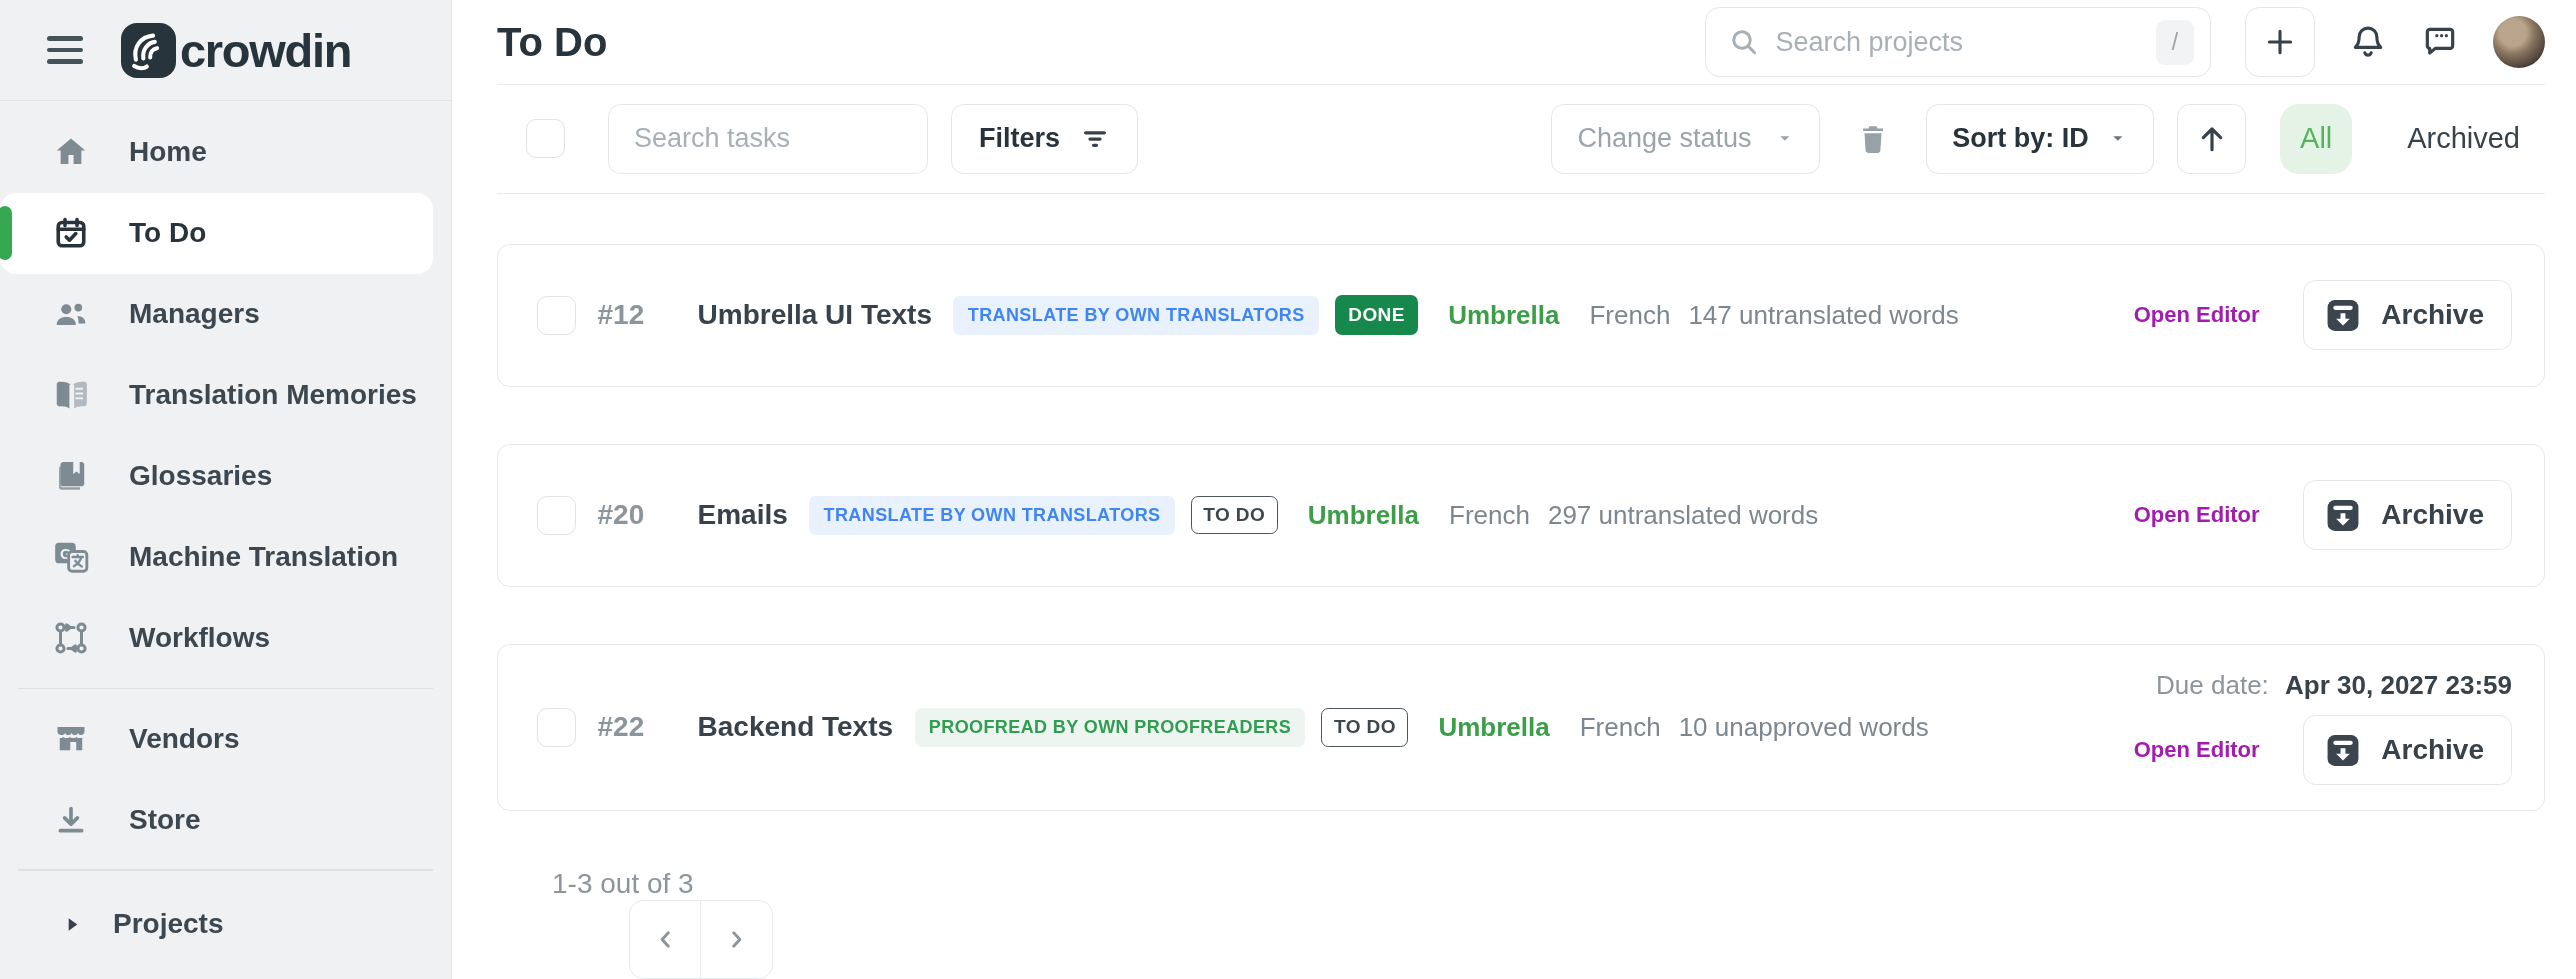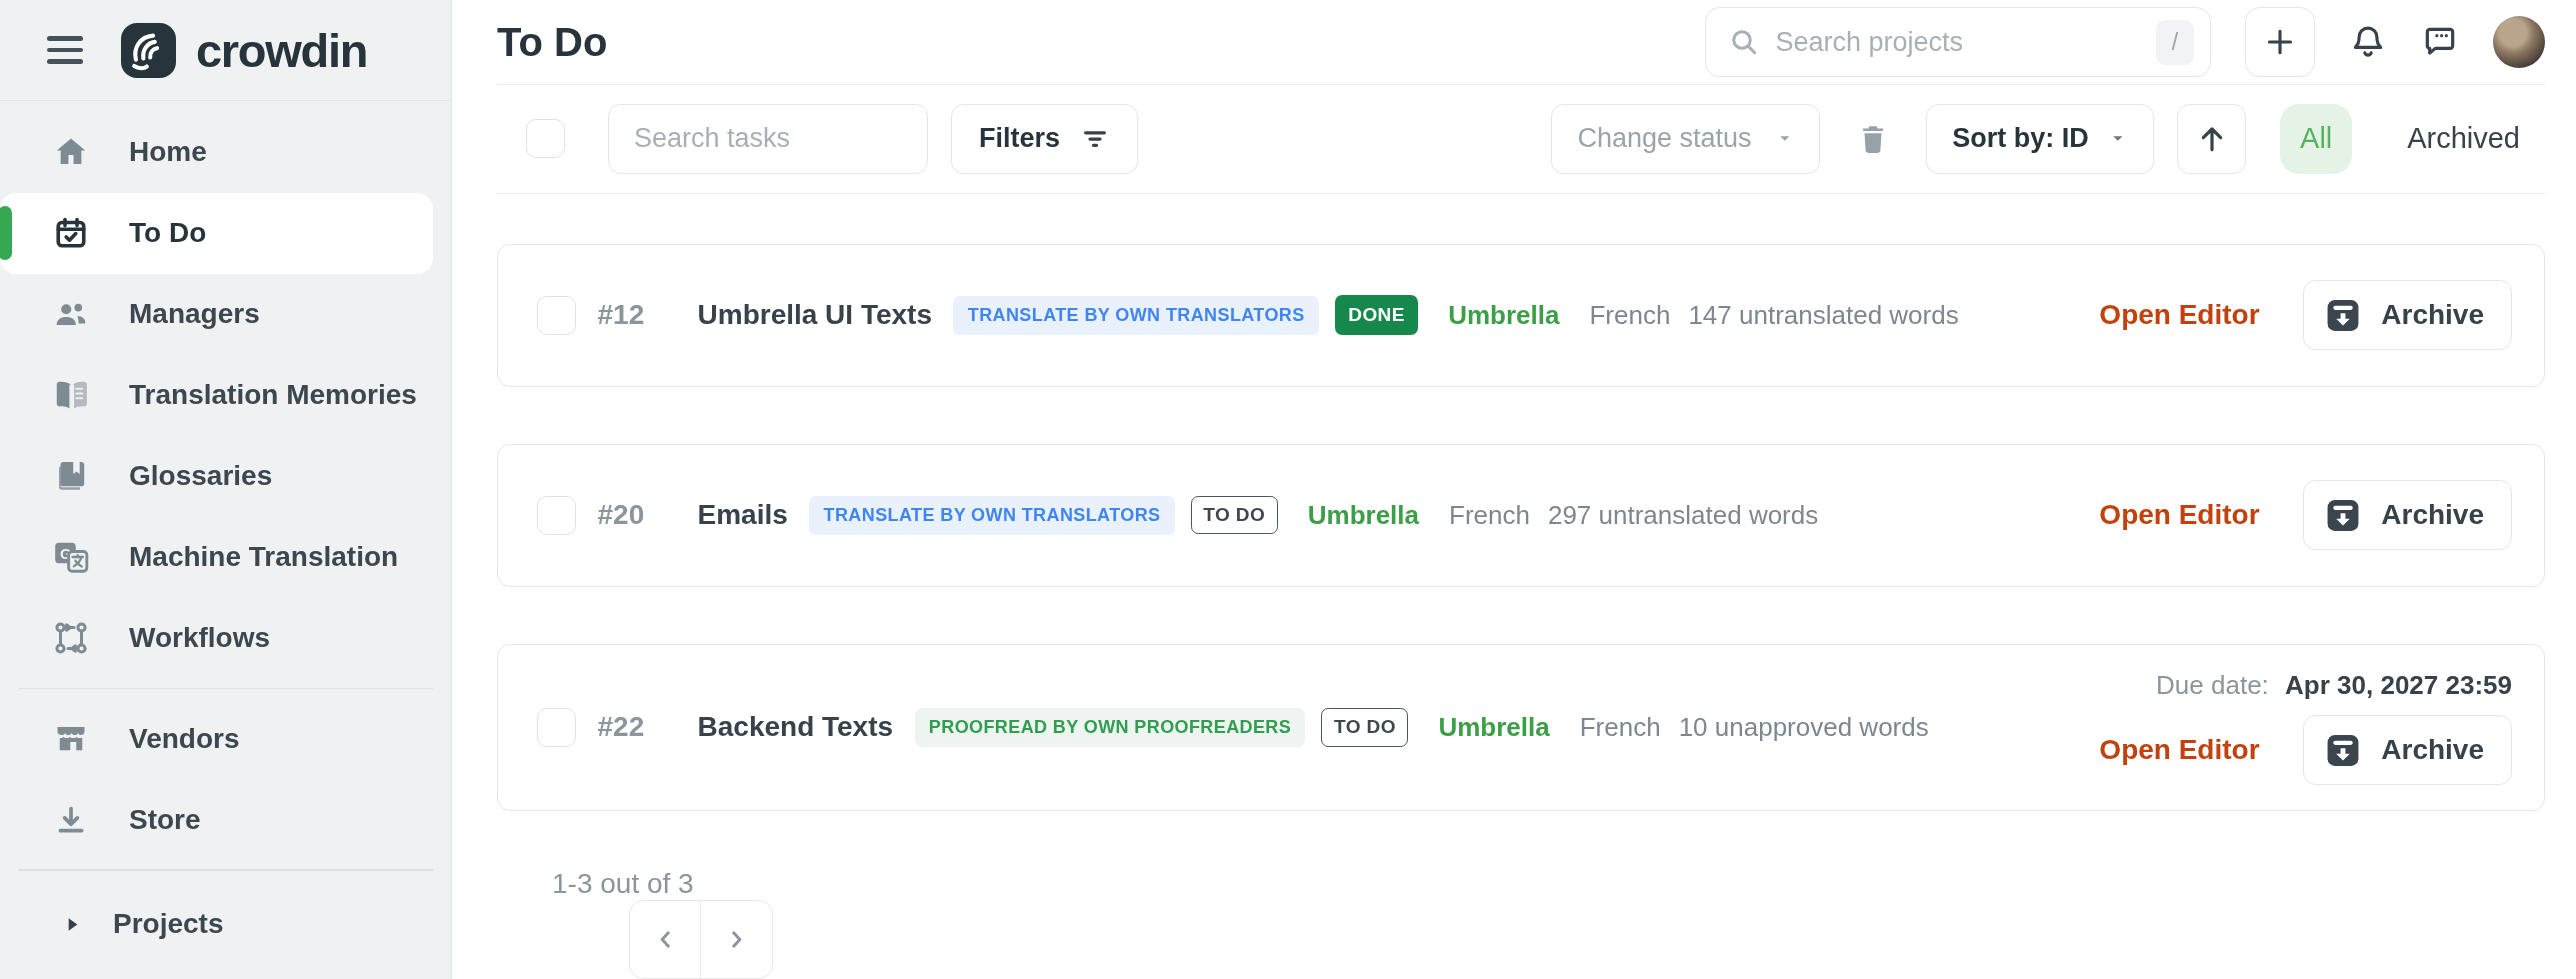--- a/index.html
+++ b/index.html
@@ -17,21 +17,21 @@
     background:#eff1f3; border-right:1.8px solid #e2e5e7;
     display:flex; flex-direction:column;
   }
   .logo-row {
     height:101px; display:flex; align-items:center;
     padding-left:47px; border-bottom:1.8px solid #e2e5e7;
   }
   .hamburger { width:36px; display:flex; flex-direction:column; gap:7.2px; cursor:pointer; }
   .hamburger span { height:4.5px; background:#44525a; border-radius:2.7px; }
   .logo-mark { width:55px; height:55px; margin-left:38px; }
-  .wordmark { font-size:47px; font-weight:700; color:#28343c; letter-spacing:-1.3px; margin-left:20px; }
+  .wordmark { font-size:47px; font-weight:700; color:#28343c; letter-spacing:-1.3px; margin-left:4px; }
 
   .nav { padding-top:10.7px; flex:1; display:flex; flex-direction:column; }
   .nav-item {
     height:81px; display:flex; align-items:center; padding-left:50px;
     gap:38px; font-size:28px; font-weight:600; color:#3c4750;
     position:relative; cursor:pointer;
   }
   .nav-item .nicon { width:41px; display:flex; justify-content:center; color:#7f8b93; }
   .nav-item.selected {
     background:#ffffff; border-radius:16px; margin-right:18px; color:#28343c;
@@ -128,21 +128,21 @@
   .status-badge { font-size:19px; font-weight:700; letter-spacing:0.4px; border-radius:7.2px; }
   .status-done { background:#17884b; color:#ffffff; padding:9px 13.4px; }
   .status-todo { border:1.8px solid #4a555d; color:#3c474f; background:#fff; padding:7.2px 11.6px; }
   .project-link { font-size:26px; font-weight:600; color:#3c9e47; cursor:pointer; }
   .lang-words { display:flex; gap:18px; font-size:26px; color:#7d8790; }
   .card-right { display:flex; flex-direction:column; align-items:flex-end; gap:14.3px; }
   .due-row { font-size:26px; }
   .due-label { color:#8b959c; }
   .due-value { color:#37424a; font-weight:600; margin-left:9px; }
   .actions-row { display:flex; align-items:center; gap:43px; }
-  .open-editor { font-size:28px; font-weight:600; color:#c2410c; cursor:pointer; }
+  .open-editor { font-size:22px; font-weight:600; color:#a21caf; cursor:pointer; }
   .archive-btn { padding:0 27px 0 19.7px; gap:18px; font-size:28px; font-weight:600; color:#37424a; }
   .archive-glyph { width:40px; height:39px; }
 
   
   .pagination { display:flex; align-items:flex-start; margin-left:55px; margin-top:23px;flex-direction:column; }
   .page-info { font-size:28px; color:#8b959c; }
   .pager {
     margin-left:77px; display:flex; border:1.8px solid #e6e9eb; border-radius:14.3px;
     overflow:hidden; height:79px; background:#fff;
   }

